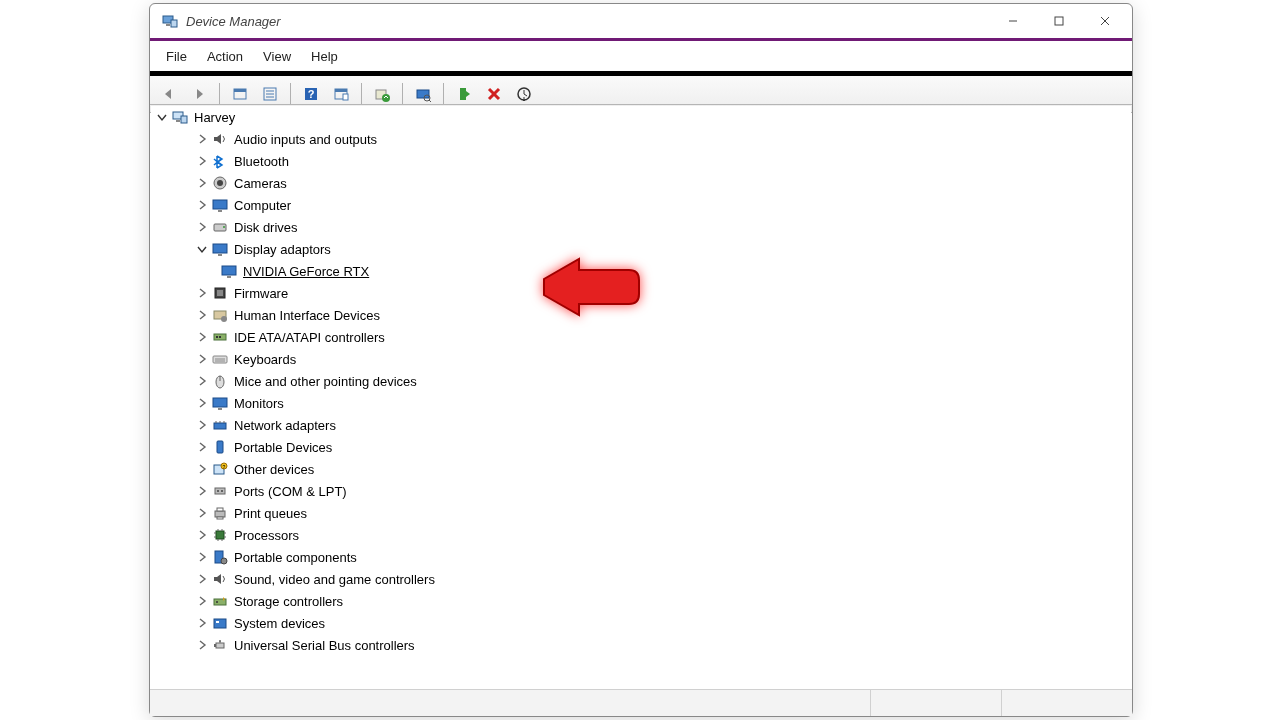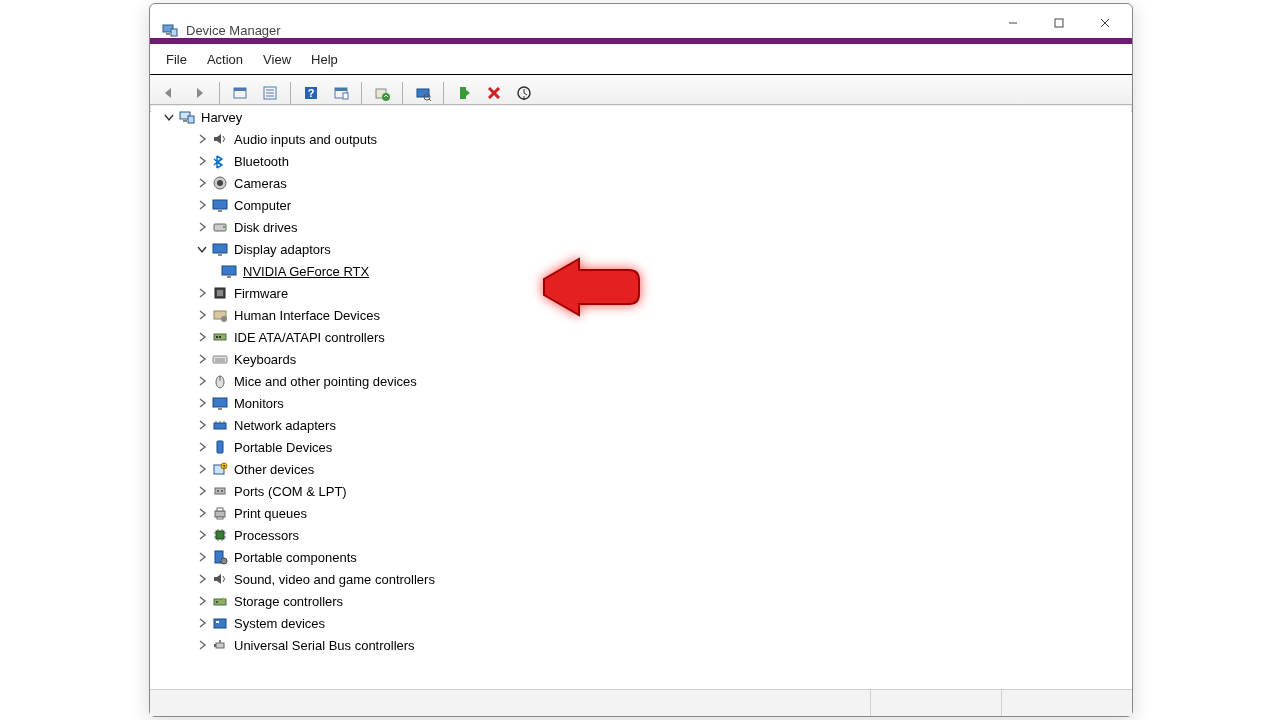--- a/index.html
+++ b/index.html
@@ -1,39 +1,39 @@
 <!DOCTYPE html>
 <html><head>
 <meta charset="utf-8">
 <style>
   html,body{margin:0;padding:0;width:1280px;height:720px;background:#fff;font-family:"Segoe UI",Tahoma,sans-serif;font-size:13px;color:#000;overflow:hidden;}
   .window{position:absolute;left:149px;top:3px;width:982px;height:712px;border:1px solid #888;border-radius:6px;background:#fff;box-shadow:0 4px 20px rgba(0,0,0,.15);}
-  .titlebar{height:34px;display:flex;align-items:flex-end;padding:0 4px;border-bottom:6px solid #701a75;}
+  .titlebar{height:34px;display:flex;align-items:center;padding:0 4px;border-bottom:3px solid #701a75;font-style:italic;}
   .titlebar .app-icon{width:16px;height:16px;margin:0 8px;display:inline-block;position:relative;}
   .titlebar .app-icon svg{width:16px;height:16px;}
   .titlebar .title{color:#444;}
   .titlebar .spacer{flex:1;}
   .winbtn{width:46px;height:30px;display:flex;align-items:center;justify-content:center;color:#444;}
-  .menubar{height:30px;display:flex;align-items:center;padding:0 6px;border-bottom:1px solid #000000;}
+  .menubar{height:30px;display:flex;align-items:center;padding:0 6px;border-bottom:5px solid #000000;}
   .menubar span{padding:4px 10px;color:#222;}
   .toolbar{height:36px;display:flex;align-items:center;padding:0 4px;border-bottom:1px solid #b5b5b5;background:linear-gradient(#fafafa,#ededed);}
   .tbtn{width:26px;height:26px;margin:0 1px;display:flex;align-items:center;justify-content:center;border:1px solid transparent;border-radius:3px;}
   .tsep{width:1px;height:22px;background:#b0b0b0;margin:0 5px;}
   .tree-wrap{position:absolute;left:0;right:0;top:100px;bottom:28px;border-top:1px solid #b5b5b5;}
   .tree{position:absolute;left:1px;right:1px;top:1px;bottom:1px;overflow-y:scroll;background:#fff;}
   .tree::-webkit-scrollbar{width:16px;}
   .tree::-webkit-scrollbar-track{background:#f0f0f0;}
   .tree::-webkit-scrollbar-thumb{background:#c0c0c0;border:3px solid #f0f0f0;border-radius:8px;}
   .row{height:22px;display:flex;align-items:center;white-space:nowrap;}
   .exp{width:13px;height:13px;margin-right:4px;display:inline-flex;align-items:center;justify-content:center;color:#666;}
   .exp svg{width:10px;height:10px;}
   .dicon{width:16px;height:16px;margin-right:6px;display:inline-flex;align-items:center;justify-content:center;}
   .dicon svg{width:16px;height:16px;}
   .lbl{color:#000;}
-  .indent-0{padding-left:11px;}
+  .indent-0{padding-left:4px;}
   .indent-1{padding-left:44px;}
   .indent-2{padding-left:70px;text-decoration:underline;}
   .statusbar{position:absolute;left:0;right:0;bottom:0;height:26px;border-top:1px solid #d0d0d0;background:#f3f3f3;display:flex;}
   .statusbar .cell{border-left:1px solid #d0d0d0;height:100%;}
   .statusbar .cell:first-child{border-left:none;flex:1;}
   .statusbar .cell.s{width:130px;}
   
   .arrow-annot{position:absolute;left:384px;top:240px;pointer-events:none;filter:drop-shadow(0 0 6px rgba(255,0,0,.7));}
 </style>
 </head>

